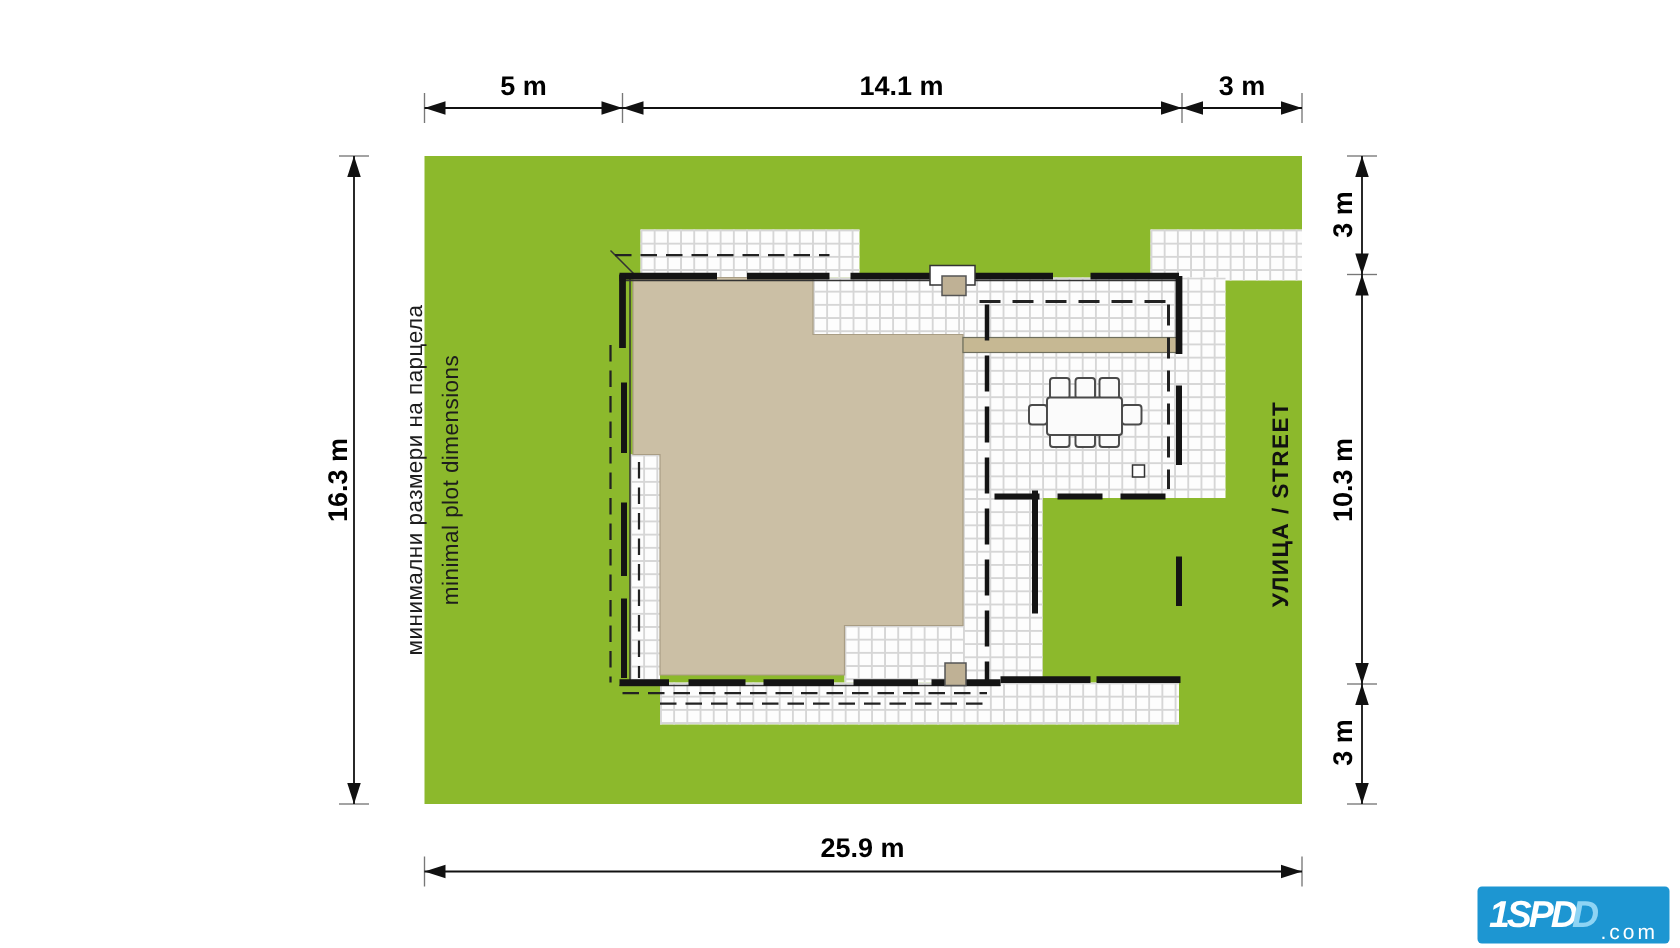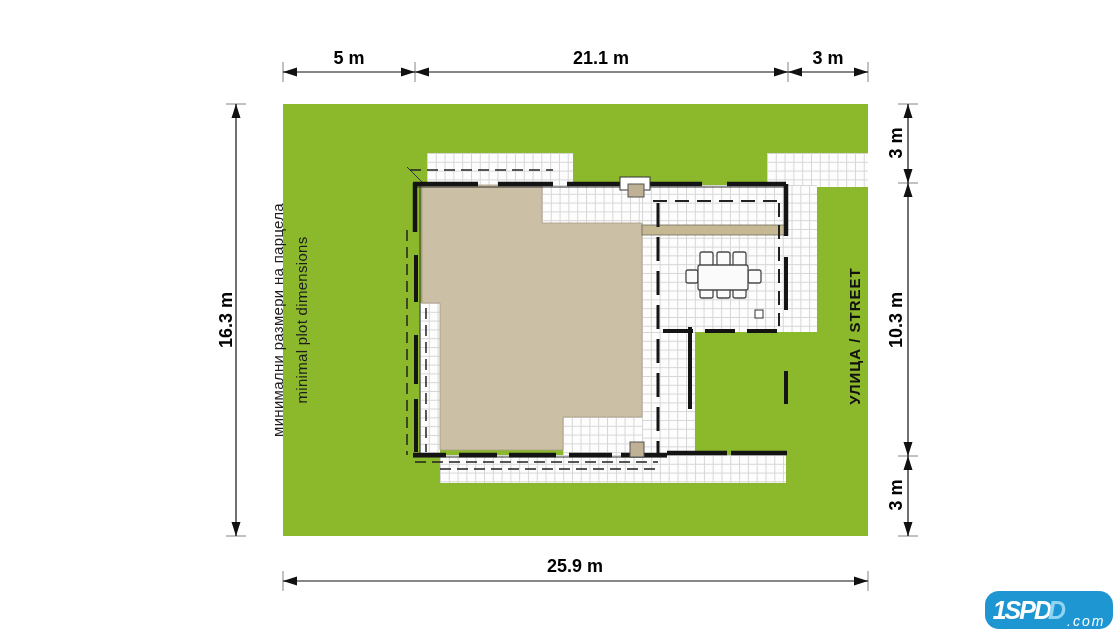--- a/index.html
+++ b/index.html
@@ -40,26 +40,26 @@
     position:absolute;font-size:15px;color:#1d1d1d;white-space:nowrap;
     transform:translate(-50%,-50%) rotate(-90deg);letter-spacing:0.3px;
   }
   .street-label{
     position:absolute;font-size:15px;font-weight:600;color:#111;white-space:nowrap;
     transform:translate(-50%,-50%) rotate(-90deg);letter-spacing:1px;
   }
   
   #logo{
     position:absolute;left:985px;top:591px;width:128px;height:38px;
-    background:#1d96d2;border-radius:14px;display:flex;align-items:center;
+    background:#1d96d2;border-radius:3px;display:flex;align-items:center;
     justify-content:center;color:#fff;
   }
   #logo .l1{font-size:25px;font-weight:bold;font-style:italic;letter-spacing:-2px;line-height:1;}
   #logo .l2{font-size:25px;font-weight:bold;font-style:italic;letter-spacing:-1px;line-height:1;color:#8ed4f4;margin-left:-2px;}
-  #logo .l3{font-size:14px;font-weight:400;letter-spacing:2px;margin-left:2px;margin-top:22px;font-style:italic;}
+  #logo .l3{font-size:14px;font-weight:400;letter-spacing:2px;margin-left:2px;margin-top:22px;}
 </style>
 </head>
 <body>
 
 <div id="scene">
 
   <div id="plot"></div>
 
   <div class="grid-area" id="pave-topleft"></div>
   <div class="grid-area" id="pave-street"></div>
@@ -178,21 +178,21 @@
       <polygon points="908,104 903.5,118 912.5,118"></polygon>
       <polygon points="908,183 903.5,169 912.5,169"></polygon>
       <polygon points="908,183 903.5,197 912.5,197"></polygon>
       <polygon points="908,456 903.5,442 912.5,442"></polygon>
       <polygon points="908,456 903.5,470 912.5,470"></polygon>
       <polygon points="908,536 903.5,522 912.5,522"></polygon>
     </g>
   </svg>
 
   <div class="dim-label" style="left:349px;top:58px;">5 m</div>
-  <div class="dim-label" style="left:601px;top:58px;">21.1 m</div>
+  <div class="dim-label" style="left:601px;top:58px;">14.1 m</div>
   <div class="dim-label" style="left:828px;top:58px;">3 m</div>
   <div class="dim-label" style="left:575px;top:566px;">25.9 m</div>
   <div class="dim-label vert" style="left:226px;top:320px;">16.3 m</div>
   <div class="dim-label vert" style="left:896px;top:143px;">3 m</div>
   <div class="dim-label vert" style="left:896px;top:320px;">10.3 m</div>
   <div class="dim-label vert" style="left:896px;top:495px;">3 m</div>
 
   <div class="plot-label" style="left:277px;top:320px;">минимални размери на парцела</div>
   <div class="plot-label" style="left:301px;top:320px;">minimal plot dimensions</div>
   <div class="street-label" style="left:854px;top:336px;">УЛИЦА / STREET</div>

